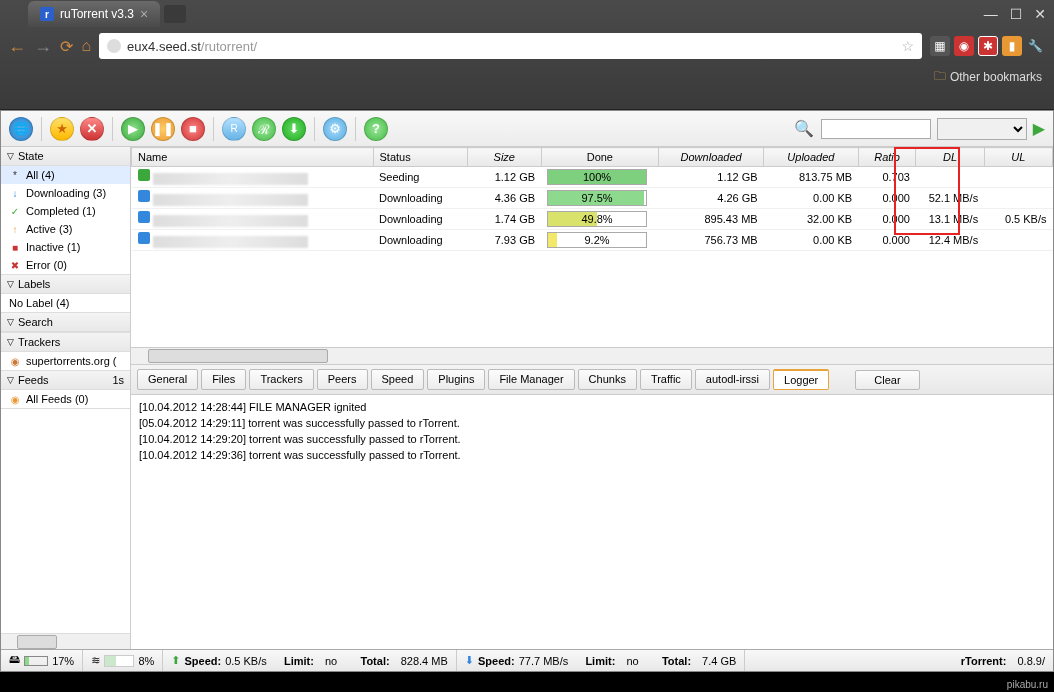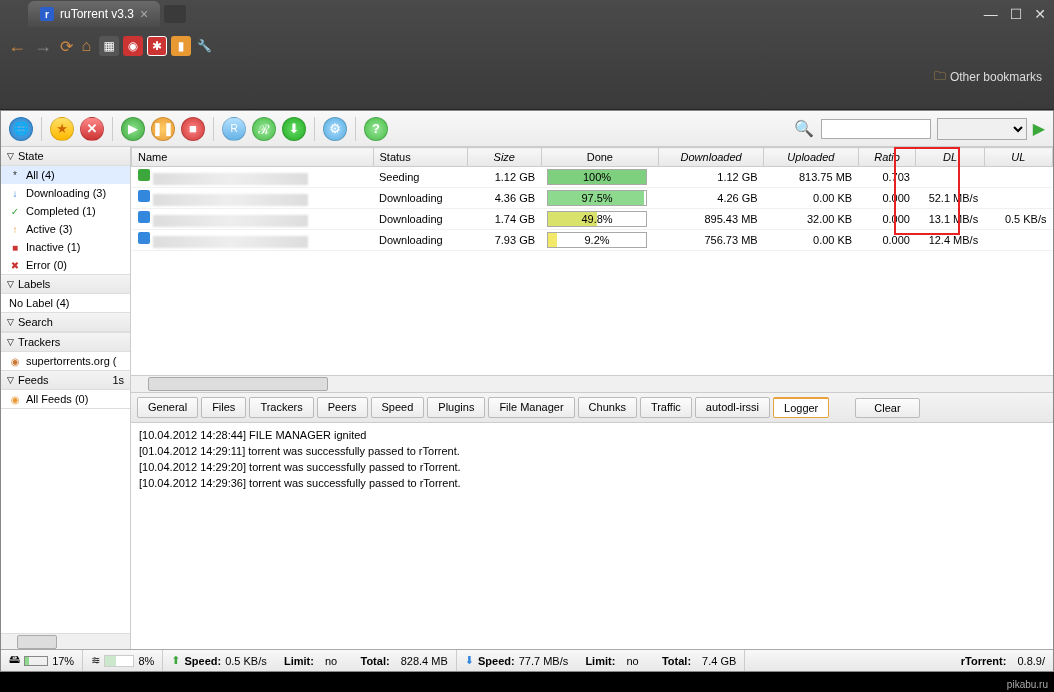--- a/index.html
+++ b/index.html
@@ -52,21 +52,21 @@
 .sidebar { width: 130px; border-right: 1px solid #ccc; background: #fff; display: flex; flex-direction: column; overflow: hidden; }
 .sb-section { border-bottom: 1px solid #ddd; }
 .sb-header { display: flex; align-items: center; gap: 4px; padding: 3px 6px; background: linear-gradient(#f4f4f4, #e8e8e8); border-bottom: 1px solid #ddd; cursor: pointer; }
 .sb-header .chev { font-size: 9px; }
 .sb-item { display: flex; align-items: center; gap: 5px; padding: 3px 8px; cursor: pointer; }
 .sb-item.sel { background: #e0ecff; }
 .sb-icon { width: 12px; height: 12px; display: inline-flex; align-items: center; justify-content: center; font-size: 10px; }
 .sb-scroll { height: 16px; background: #f0f0f0; border-top: 1px solid #ddd; margin-top: auto; position: relative; }
 .sb-scroll-thumb { position: absolute; left: 16px; width: 40px; height: 14px; top: 1px; background: #ddd; border: 1px solid #aaa; border-radius: 2px; }
 .content { flex: 1; display: flex; flex-direction: column; overflow: hidden; position: relative; }
-.grid { overflow: auto; position: relative; height: 228px; }
+.grid { overflow: auto; position: relative; height: 200px; }
 .grid table { width: 100%; border-collapse: collapse; }
 .grid th { background: linear-gradient(#f8f8f8, #e8e8e8); border: 1px solid #ccc; padding: 3px 6px; text-align: left; font-weight: normal; position: sticky; top: 0; }
 .grid th.r { text-align: center; font-style: italic; }
 .grid th.c { text-align: center; }
 .grid td { padding: 2px 6px; border-bottom: 1px solid #f0f0f0; }
 .grid td.r { text-align: right; }
 .row-icon { width: 12px; height: 12px; display: inline-block; border-radius: 2px; }
 .ri-seed { background: #3ca83c; }
 .ri-dl { background: #3388dd; }
 .name-blur { display: inline-block; width: 155px; height: 12px; background: linear-gradient(90deg, #ddd, #eee, #ddd); filter: blur(1px); vertical-align: middle; }
@@ -105,20 +105,27 @@
       <span>ruTorrent v3.3</span>
       <span class="tab-close">×</span>
     </div>
     <div class="new-tab"></div>
   </div>
   <div class="nav-bar">
     <span class="nav-arrow">←</span>
     <span class="nav-arrow disabled">→</span>
     <span class="reload-icon">⟳</span>
     <span class="home-icon">⌂</span>
+    <div class="url-bar">
+      <span class="url-icon"></span>
+      <span class="url-text">
+        <span class="url-domain">eux4.seed.st</span><span class="url-path">/rutorrent/</span>
+      </span>
+      <span class="star-icon">☆</span>
+    </div>
     <div class="ext-icons">
       <span class="ext-icon" style="background:#555">▦</span>
       <span class="ext-icon" style="background:#cc3333">◉</span>
       <span class="ext-icon" style="background:#cc3333;border:1px solid #fff">✱</span>
       <span class="ext-icon" style="background:#e89933">▮</span>
       <span class="ext-icon" style="color:#888">🔧</span>
     </div>
   </div>
   <div class="bookmark-bar">
     <div class="bookmark-folder">
@@ -334,21 +341,21 @@
             <div class="dtab">File Manager</div>
             <div class="dtab">Chunks</div>
             <div class="dtab">Traffic</div>
             <div class="dtab">autodl-irssi</div>
             <div class="dtab active">Logger</div>
           </div>
         <div class="dtab clear">Clear</div>
       </div>
       <div class="log" id="log-panel">
           <div class="log-line">[10.04.2012 14:28:44] FILE MANAGER ignited</div>
-          <div class="log-line">[01.04.2012 14:29:11] torrent was successfully passed to rTorrent.</div>
+          <div class="log-line">[05.04.2012 14:29:11] torrent was successfully passed to rTorrent.</div>
           <div class="log-line">[10.04.2012 14:29:20] torrent was successfully passed to rTorrent.</div>
           <div class="log-line">[10.04.2012 14:29:36] torrent was successfully passed to rTorrent.</div>
         </div>
     </div>
   </div>
 
   <div class="status-bar">
     <div class="sb-cell">
       <span>🖴</span>
       <span class="disk-bar">

